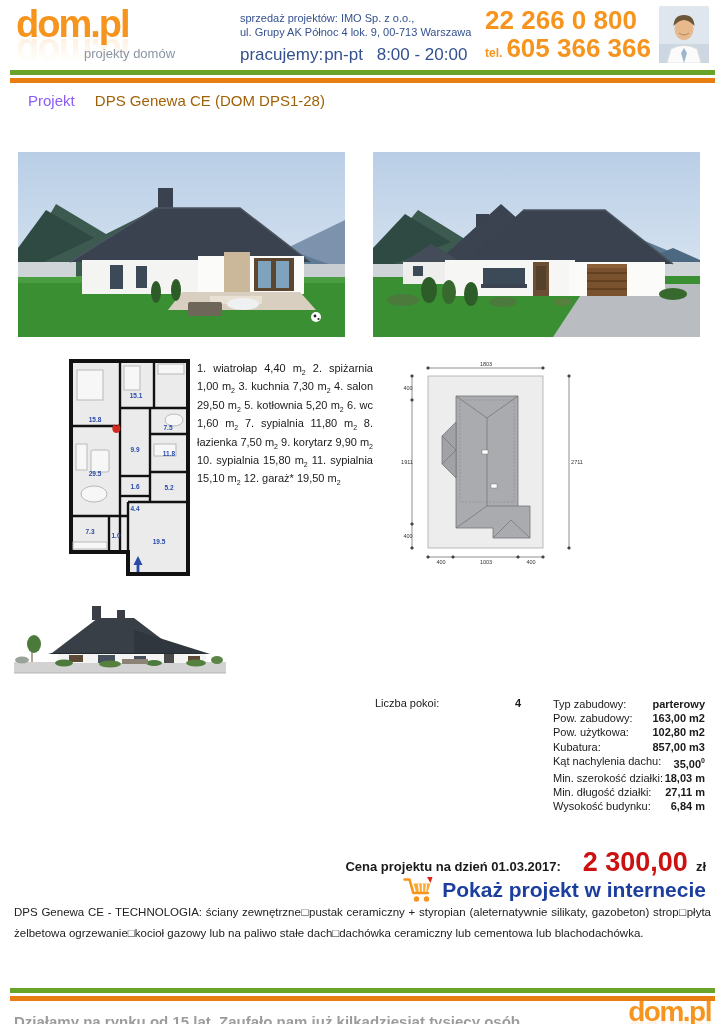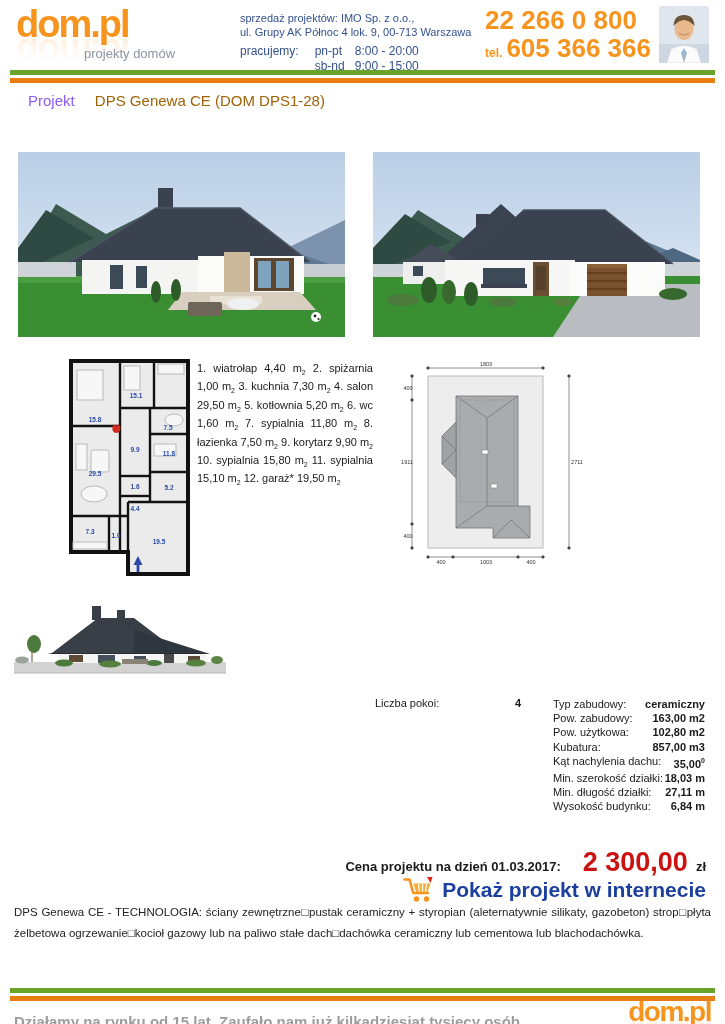--- a/index.html
+++ b/index.html
@@ -8,21 +8,21 @@
   .abs{position:absolute;}
 
   
   .logo{left:16px;top:6px;line-height:0.95;}
   .logo-text{font-size:38px;font-weight:bold;color:#f7941e;letter-spacing:-2px;display:block;}
   .logo-reflect{display:block;transform:scaleY(-1);opacity:.18;margin-top:-8px;
     -webkit-mask-image:linear-gradient(to top,rgba(0,0,0,.9),transparent 75%);
     mask-image:linear-gradient(to top,rgba(0,0,0,.9),transparent 75%);}
   .logo-tagline{left:84px;top:46px;color:#8a94a3;font-size:13px;}
   .contact{left:240px;top:11px;color:#33518f;font-size:11px;line-height:1.3;}
-  .hours{display:flex;gap:16px;margin-top:4px;font-size:12px;}
+  .hours{display:flex;gap:1px;margin-top:4px;font-size:17px;}
   .hours-grid{display:grid;grid-template-columns:auto auto;column-gap:10px;}
   .phones{right:74px;top:7px;text-align:left;color:#f7941e;font-weight:bold;white-space:nowrap;}
   .phone-line1{font-size:26px;line-height:1.05;}
   .phone-line2{font-size:26px;line-height:1.1;}
   .tel-label{font-size:12px;font-weight:bold;margin-right:4px;color:#f7941e;}
   .agent{right:16px;top:6px;width:50px;height:57px;}
 
   .stripes{left:10px;right:10px;height:14px;}
   .stripes .g{height:5px;background:#6aa32a;}
   .stripes .w{height:3px;background:#fff;}
@@ -355,21 +355,21 @@
 
 <div class="abs info">
   <div class="info-body">
     <div class="pokoje">
       <span>Liczba pokoi:</span>
       <span class="pv">4</span>
     </div>
     <div class="info-rows">
       <div class="info-row">
         <span class="il">Typ zabudowy:</span>
-        <span class="iv">ceramiczny</span>
+        <span class="iv">parterowy</span>
       </div>
       <div class="info-row">
         <span class="il">Pow. zabudowy:</span>
         <span class="iv">163,00 m2</span>
       </div>
       <div class="info-row">
         <span class="il">Pow. użytkowa:</span>
         <span class="iv">102,80 m2</span>
       </div>
       <div class="info-row">

